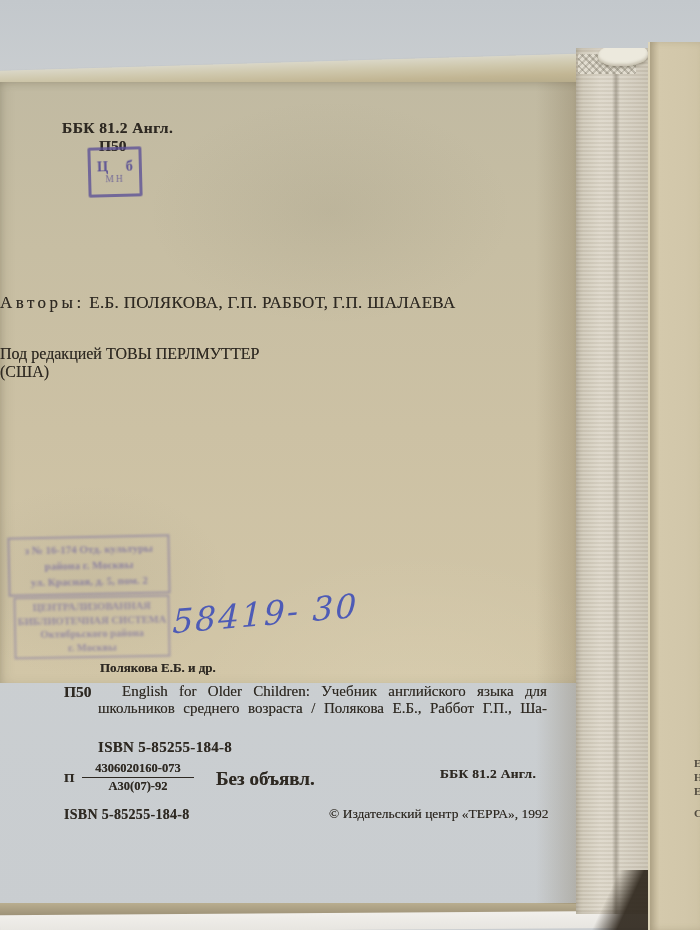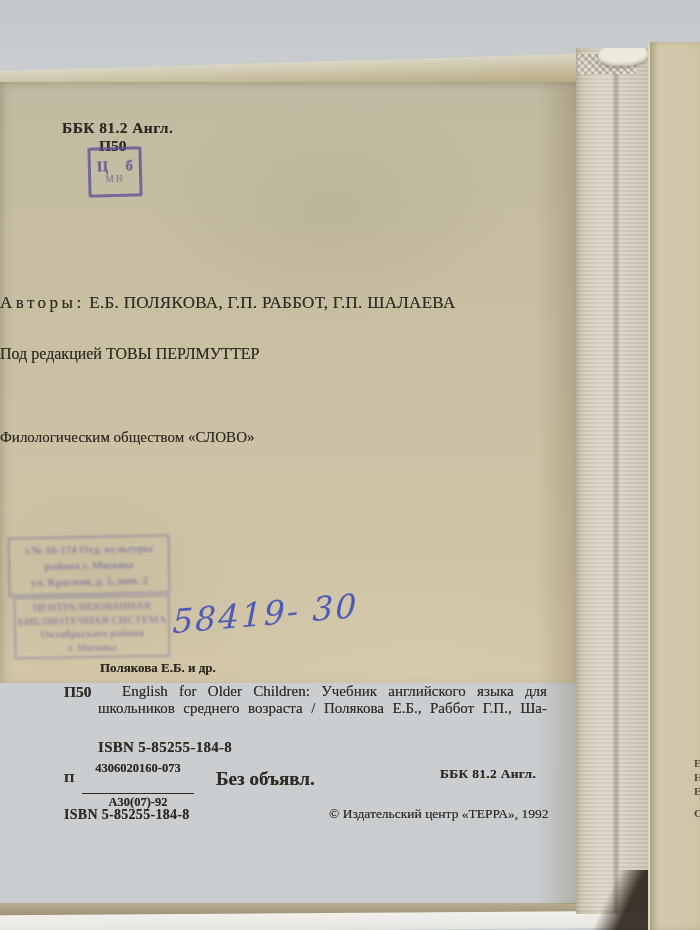--- a/index.html
+++ b/index.html
@@ -95,21 +95,21 @@
   .cip-author{left:100px;top:578px;font-size:13px;font-weight:bold;}
   .cip-sign{left:64px;top:601px;font-size:15.5px;}
   .cip-desc{left:98px;top:601px;width:449px;font-size:15px;line-height:17.4px;}
   .cip-line{text-align:justify;text-align-last:justify;}
   .cip-line.first{text-indent:24px;}
   .cip-line.last{text-align:left;text-align-last:left;}
   .cip-isbn{left:98px;top:657px;font-size:15px;font-weight:600;letter-spacing:.3px;}
   
   .imp-letter{left:64px;top:688px;font-size:13.5px;font-weight:bold;}
   .imp-frac{left:82px;top:679px;width:112px;text-align:center;font-size:12.5px;font-weight:bold;}
-  .imp-frac .num{border-bottom:1.5px solid #2e2922;padding-bottom:17px;}
+  .imp-frac .num{border-bottom:1.5px solid #2e2922;padding-bottom:1px;}
   .imp-frac .den{padding-top:1px;}
   .imp-note{left:216px;top:686px;font-size:19px;font-weight:bold;}
   .imp-bbk{left:440px;top:684px;font-size:13.5px;font-weight:bold;letter-spacing:.3px;}
   
   .foot-isbn{left:64px;top:725px;font-size:14px;font-weight:bold;letter-spacing:.3px;}
   .foot-copy{left:329px;top:724px;font-size:13.5px;font-weight:500;}
   
   .gutter-shadow{
     left:536px;top:82px;width:42px;height:822px;
     background:linear-gradient(90deg,transparent,rgba(112,96,66,.28));
@@ -173,22 +173,22 @@
     <div class="l1">Ц б</div>
     <div class="l2">МН</div>
   </div>
 
   <div class="abs center authors ink">
     <span class="lbl">Авторы:</span>
     <span>Е.Б. ПОЛЯКОВА, Г.П. РАББОТ, Г.П. ШАЛАЕВА</span>
   </div>
 
   <div class="abs center editor1 ink">Под редакцией ТОВЫ ПЕРЛМУТТЕР</div>
-
-  <div class="abs center prod2 ink">Филологическим обществом «СЛОВО»</div>
+  <div class="abs center editor2 ink">(США)</div>
+
 
   <div class="abs faded-stamp stamp1">
     <div>з № 16-174 Отд. культуры</div>
     <div>района г. Москвы</div>
     <div>ул. Красная, д. 5, пом. 2</div>
   </div>
 
   <div class="abs faded-stamp stamp2">
     <div>ЦЕНТРАЛИЗОВАННАЯ</div>
     <div>БИБЛИОТЕЧНАЯ СИСТЕМА</div>

